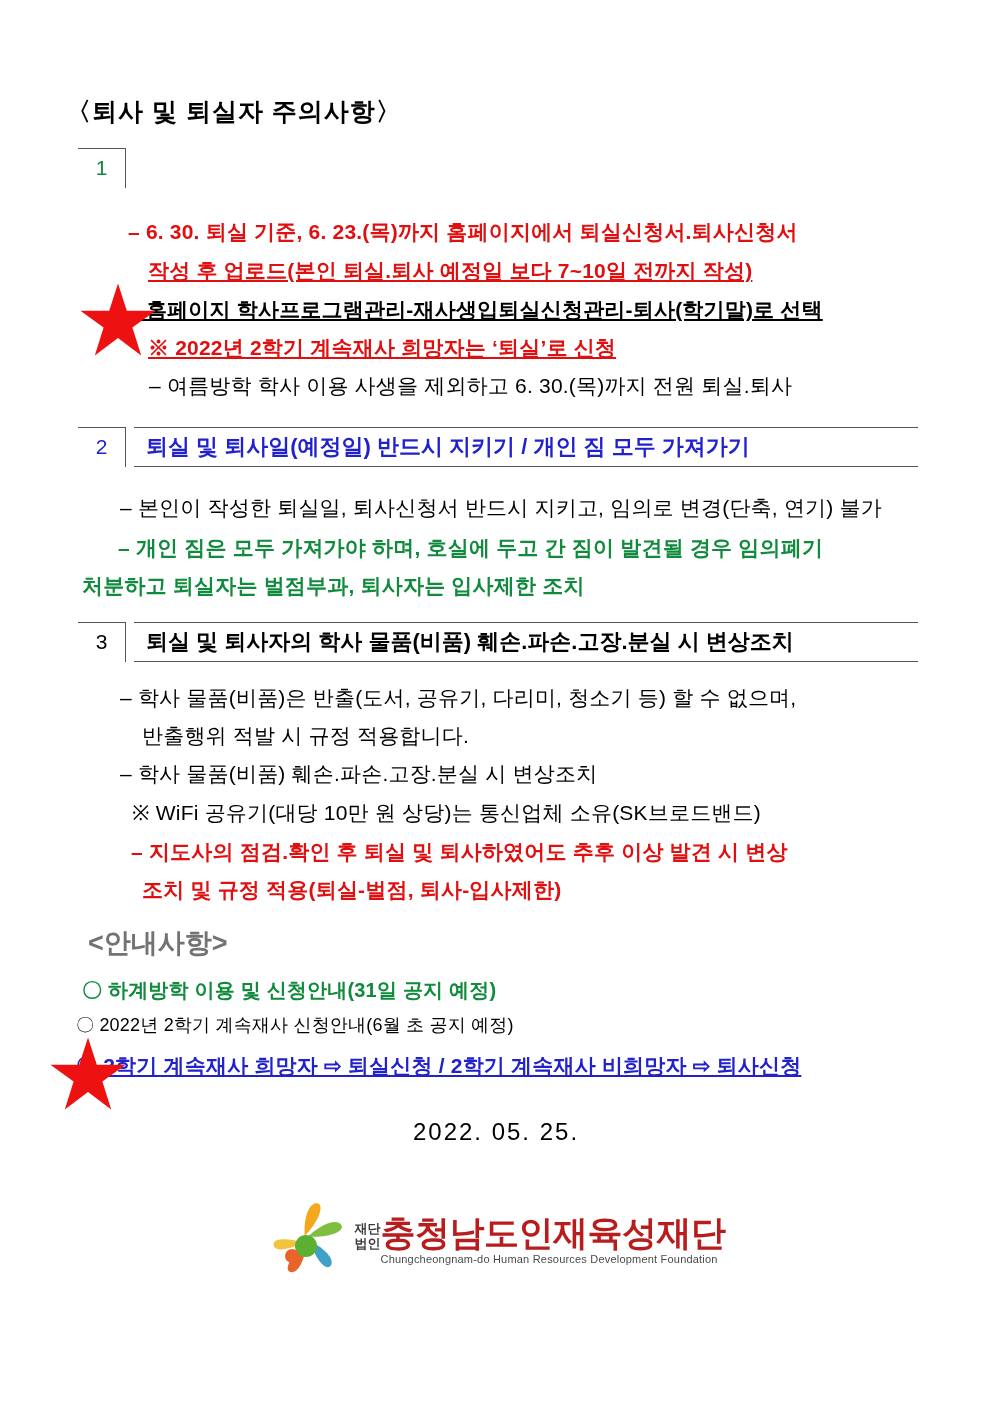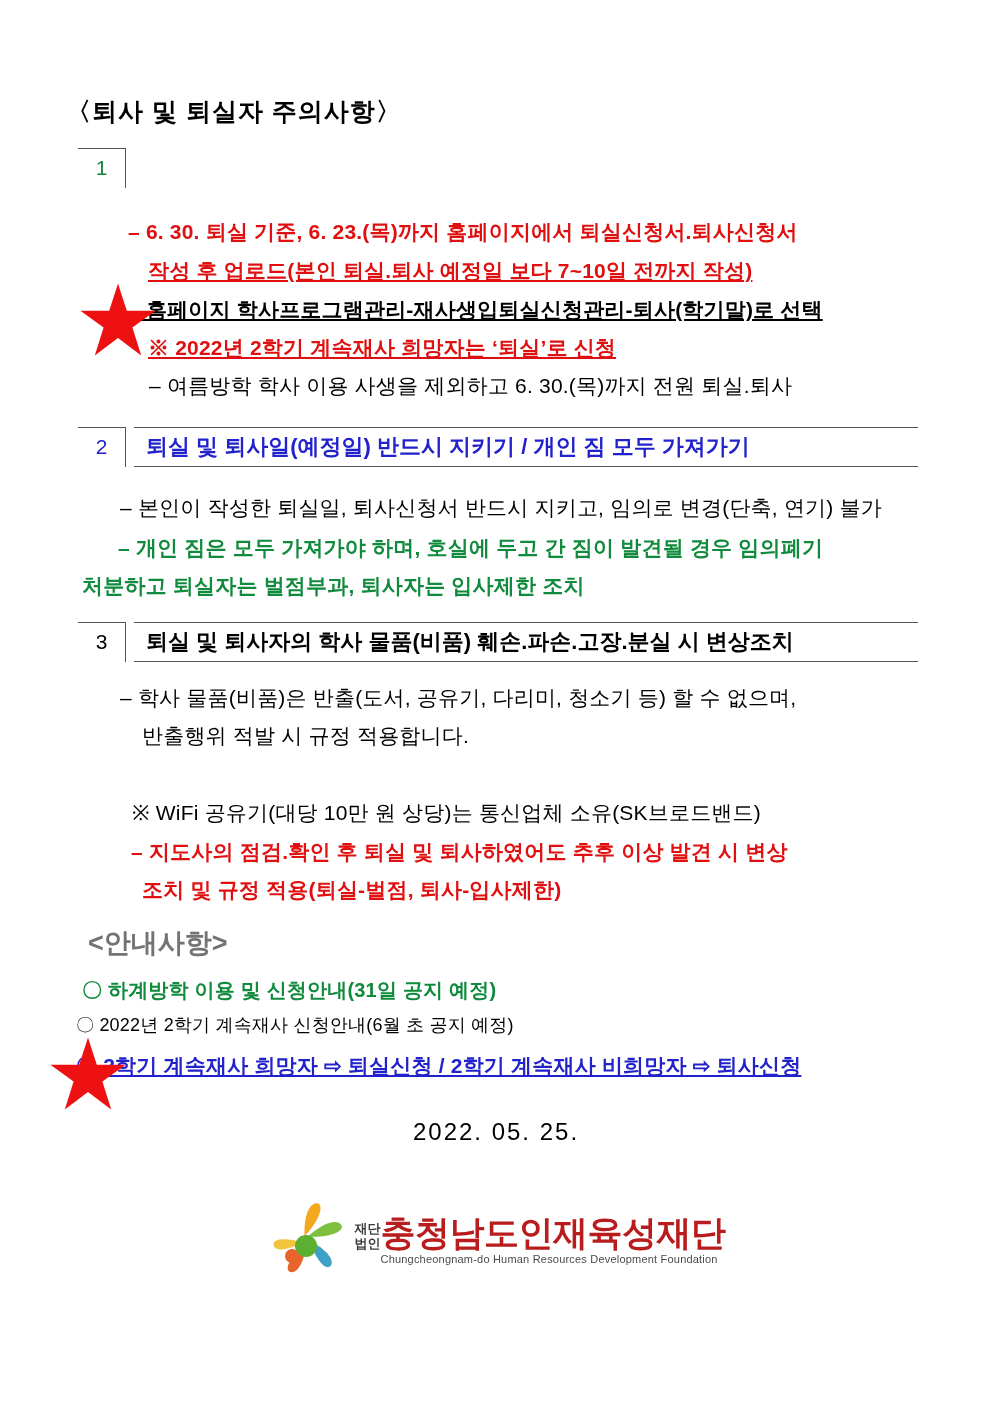--- a/index.html
+++ b/index.html
@@ -191,20 +191,21 @@
   <div class="line green bold" style="left:118px; top:534px;">– 개인 짐은 모두 가져가야 하며, 호실에 두고 간 짐이 발견될 경우 임의폐기</div>
   <div class="line green bold" style="left:82px; top:572px;">처분하고 퇴실자는 벌점부과, 퇴사자는 입사제한 조치</div>
 
   <div class="section-head" style="top:622px;">
     <div class="num-cell black">3</div>
     <div class="head-text black">퇴실 및 퇴사자의 학사 물품(비품) 훼손.파손.고장.분실 시 변상조치</div>
   </div>
 
   <div class="line black" style="left:120px; top:684px;">– 학사 물품(비품)은 반출(도서, 공유기, 다리미, 청소기 등) 할 수 없으며,</div>
   <div class="line black" style="left:142px; top:722px;">반출행위 적발 시 규정 적용합니다.</div>
+  <div class="line black" style="left:120px; top:760px;">– 학사 물품(비품) 훼손.파손.고장.분실 시 변상조치</div>
   <div class="line black" style="left:132px; top:798px;">※ WiFi 공유기(대당 10만 원 상당)는 통신업체 소유(SK브로드밴드)</div>
   <div class="line red bold" style="left:131px; top:838px;">– 지도사의 점검.확인 후 퇴실 및 퇴사하였어도 추후 이상 발견 시 변상</div>
   <div class="line red bold" style="left:142px; top:876px;">조치 및 규정 적용(퇴실-벌점, 퇴사-입사제한)</div>
 
   <div class="notice-title">&lt;안내사항&gt;</div>
 
   <div class="line green bold" style="left:82px; top:977px; font-size:20px;">〇 하계방학 이용 및 신청안내(31일 공지 예정)</div>
   <div class="line black" style="left:76px; top:1013px; font-size:18px;">〇 2022년 2학기 계속재사 신청안내(6월 초 공지 예정)</div>
   <div class="line blue bold ul" style="left:76px; top:1052px; font-size:21px;">〇 2학기 계속재사 희망자 ⇨ 퇴실신청 / 2학기 계속재사 비희망자 ⇨ 퇴사신청</div>
 

